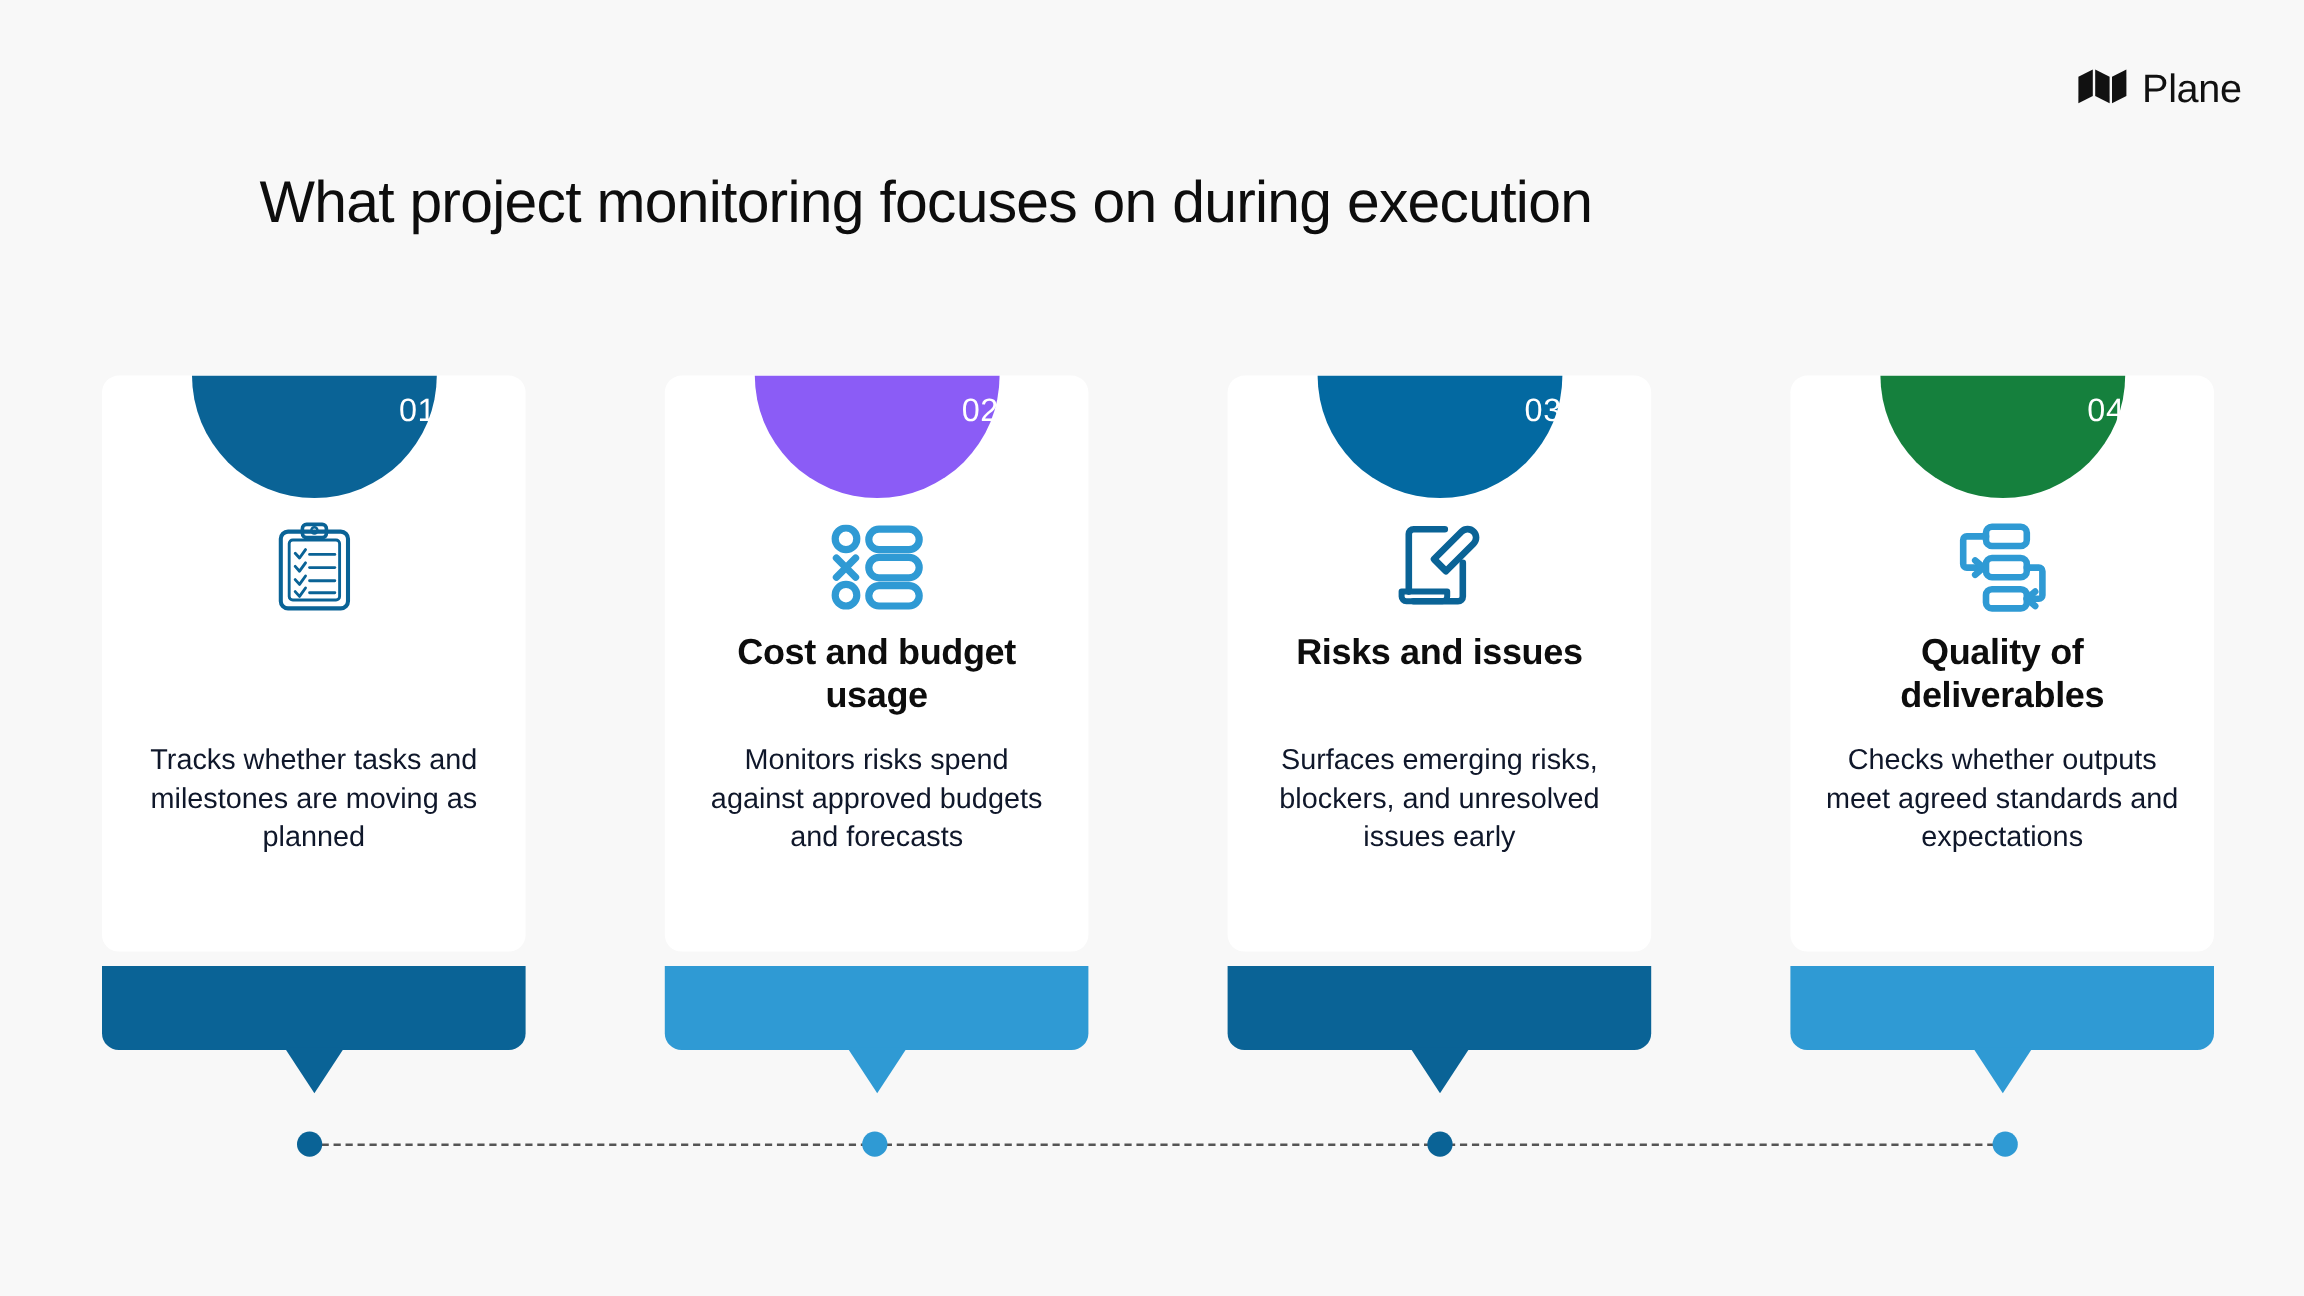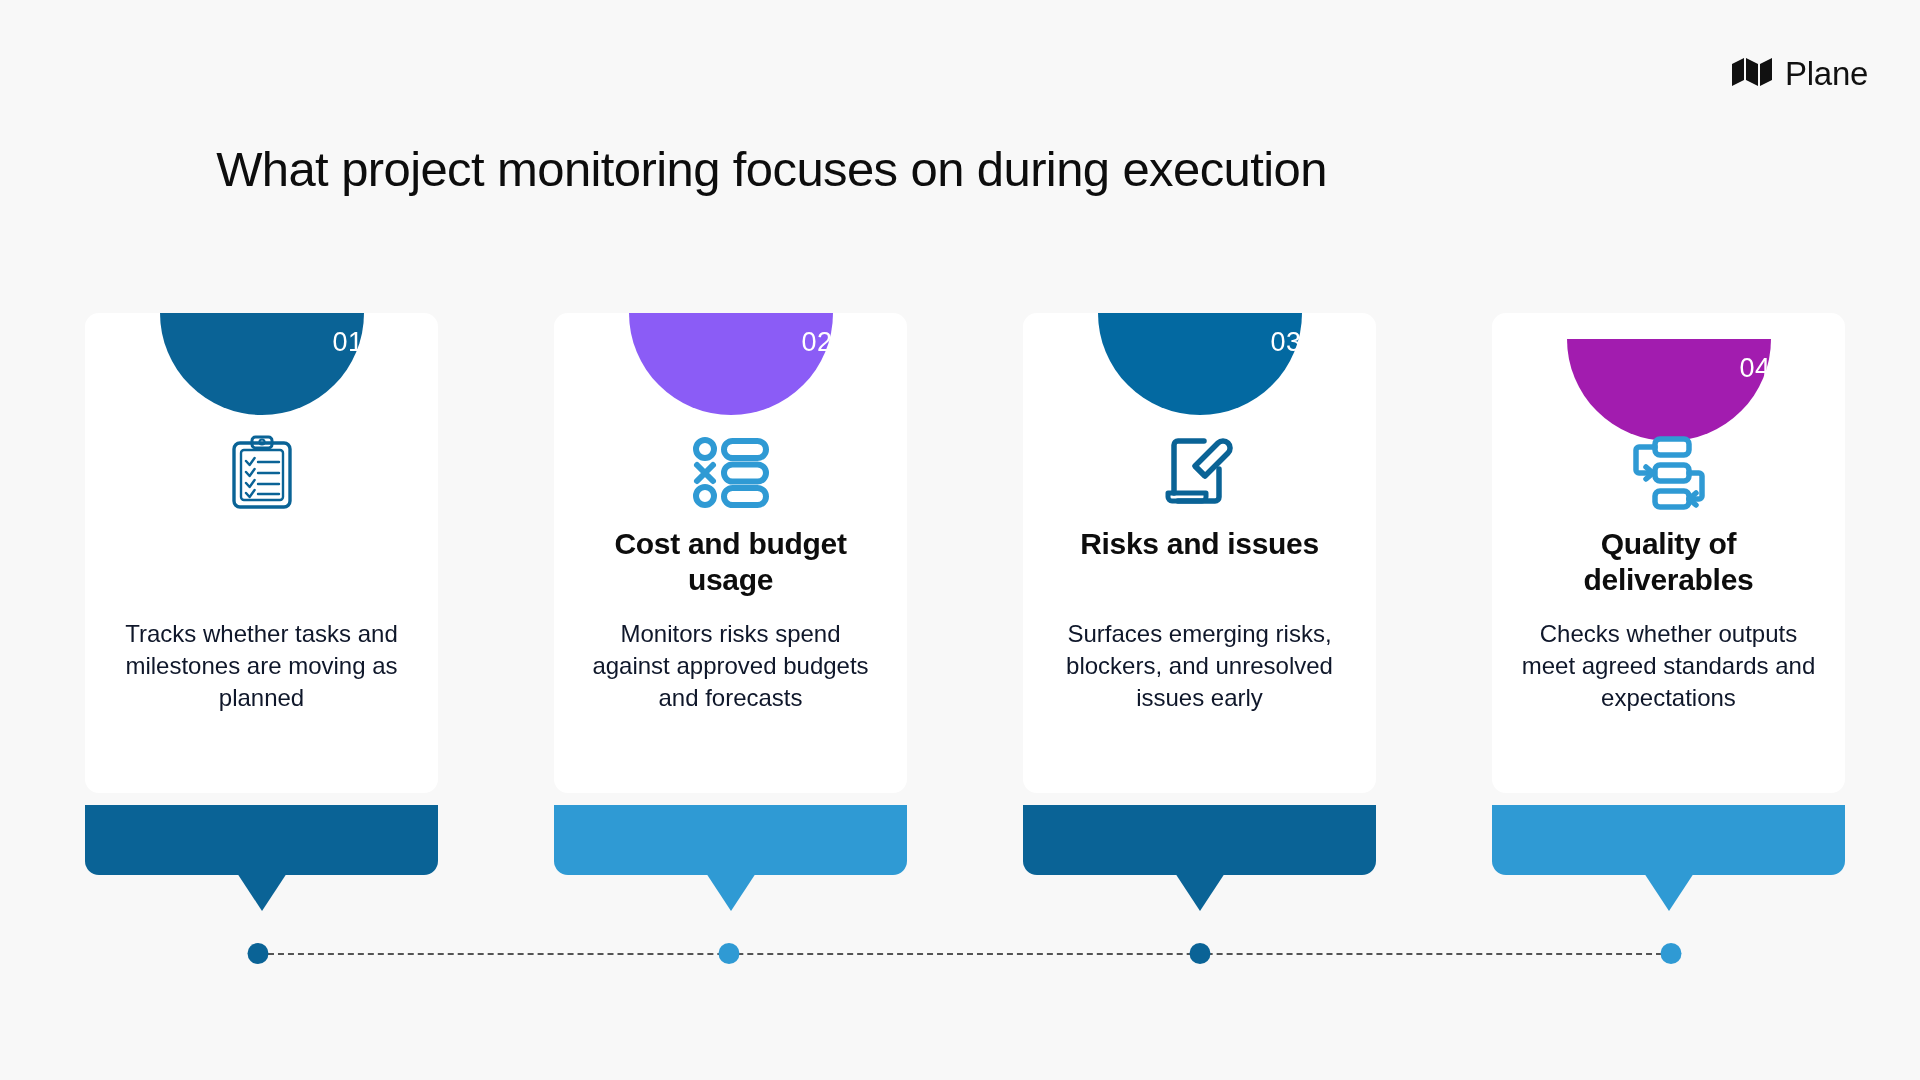--- a/index.html
+++ b/index.html
@@ -259,21 +259,21 @@
       </div>
       <div class="card-title">Risks and issues</div>
       <div class="card-desc">Surfaces emerging risks, blockers, and unresolved issues early</div>
     </div>
     <div class="footer-bar" style="background: rgb(10, 99, 150);"></div>
     <div class="pointer" style="border-top-color: rgb(10, 99, 150);"></div>
   </div>
 
   <div class="card-wrap">
     <div class="card">
-      <div class="badge" style="background: #a21caf; margin-top: 26px;">
+      <div class="badge" style="background: #15803d;">
         <span class="badge-num">04</span>
       </div>
       <div class="icon-slot">
         <svg width="80" height="76" viewBox="0 0 80 76" fill="none" xmlns="http://www.w3.org/2000/svg">
           <rect x="26" y="4" width="34" height="16" rx="5" stroke="#2f9ad4" stroke-width="5.5"></rect>
           <rect x="26" y="30" width="34" height="16" rx="5" stroke="#2f9ad4" stroke-width="5.5"></rect>
           <rect x="26" y="56" width="34" height="16" rx="5" stroke="#2f9ad4" stroke-width="5.5"></rect>
           <path d="M26 12 H10 a3 3 0 0 0 -3 3 V35 a3 3 0 0 0 3 3 h12" stroke="#2f9ad4" stroke-width="5.5" stroke-linecap="round" stroke-linejoin="round"></path>
           <path d="M17 32 l7 6 -7 6" stroke="#2f9ad4" stroke-width="5.5" stroke-linecap="round" stroke-linejoin="round"></path>
           <path d="M60 38 h10 a3 3 0 0 1 3 3 V61 a3 3 0 0 1 -3 3 H60" stroke="#2f9ad4" stroke-width="5.5" stroke-linecap="round" stroke-linejoin="round"></path>

